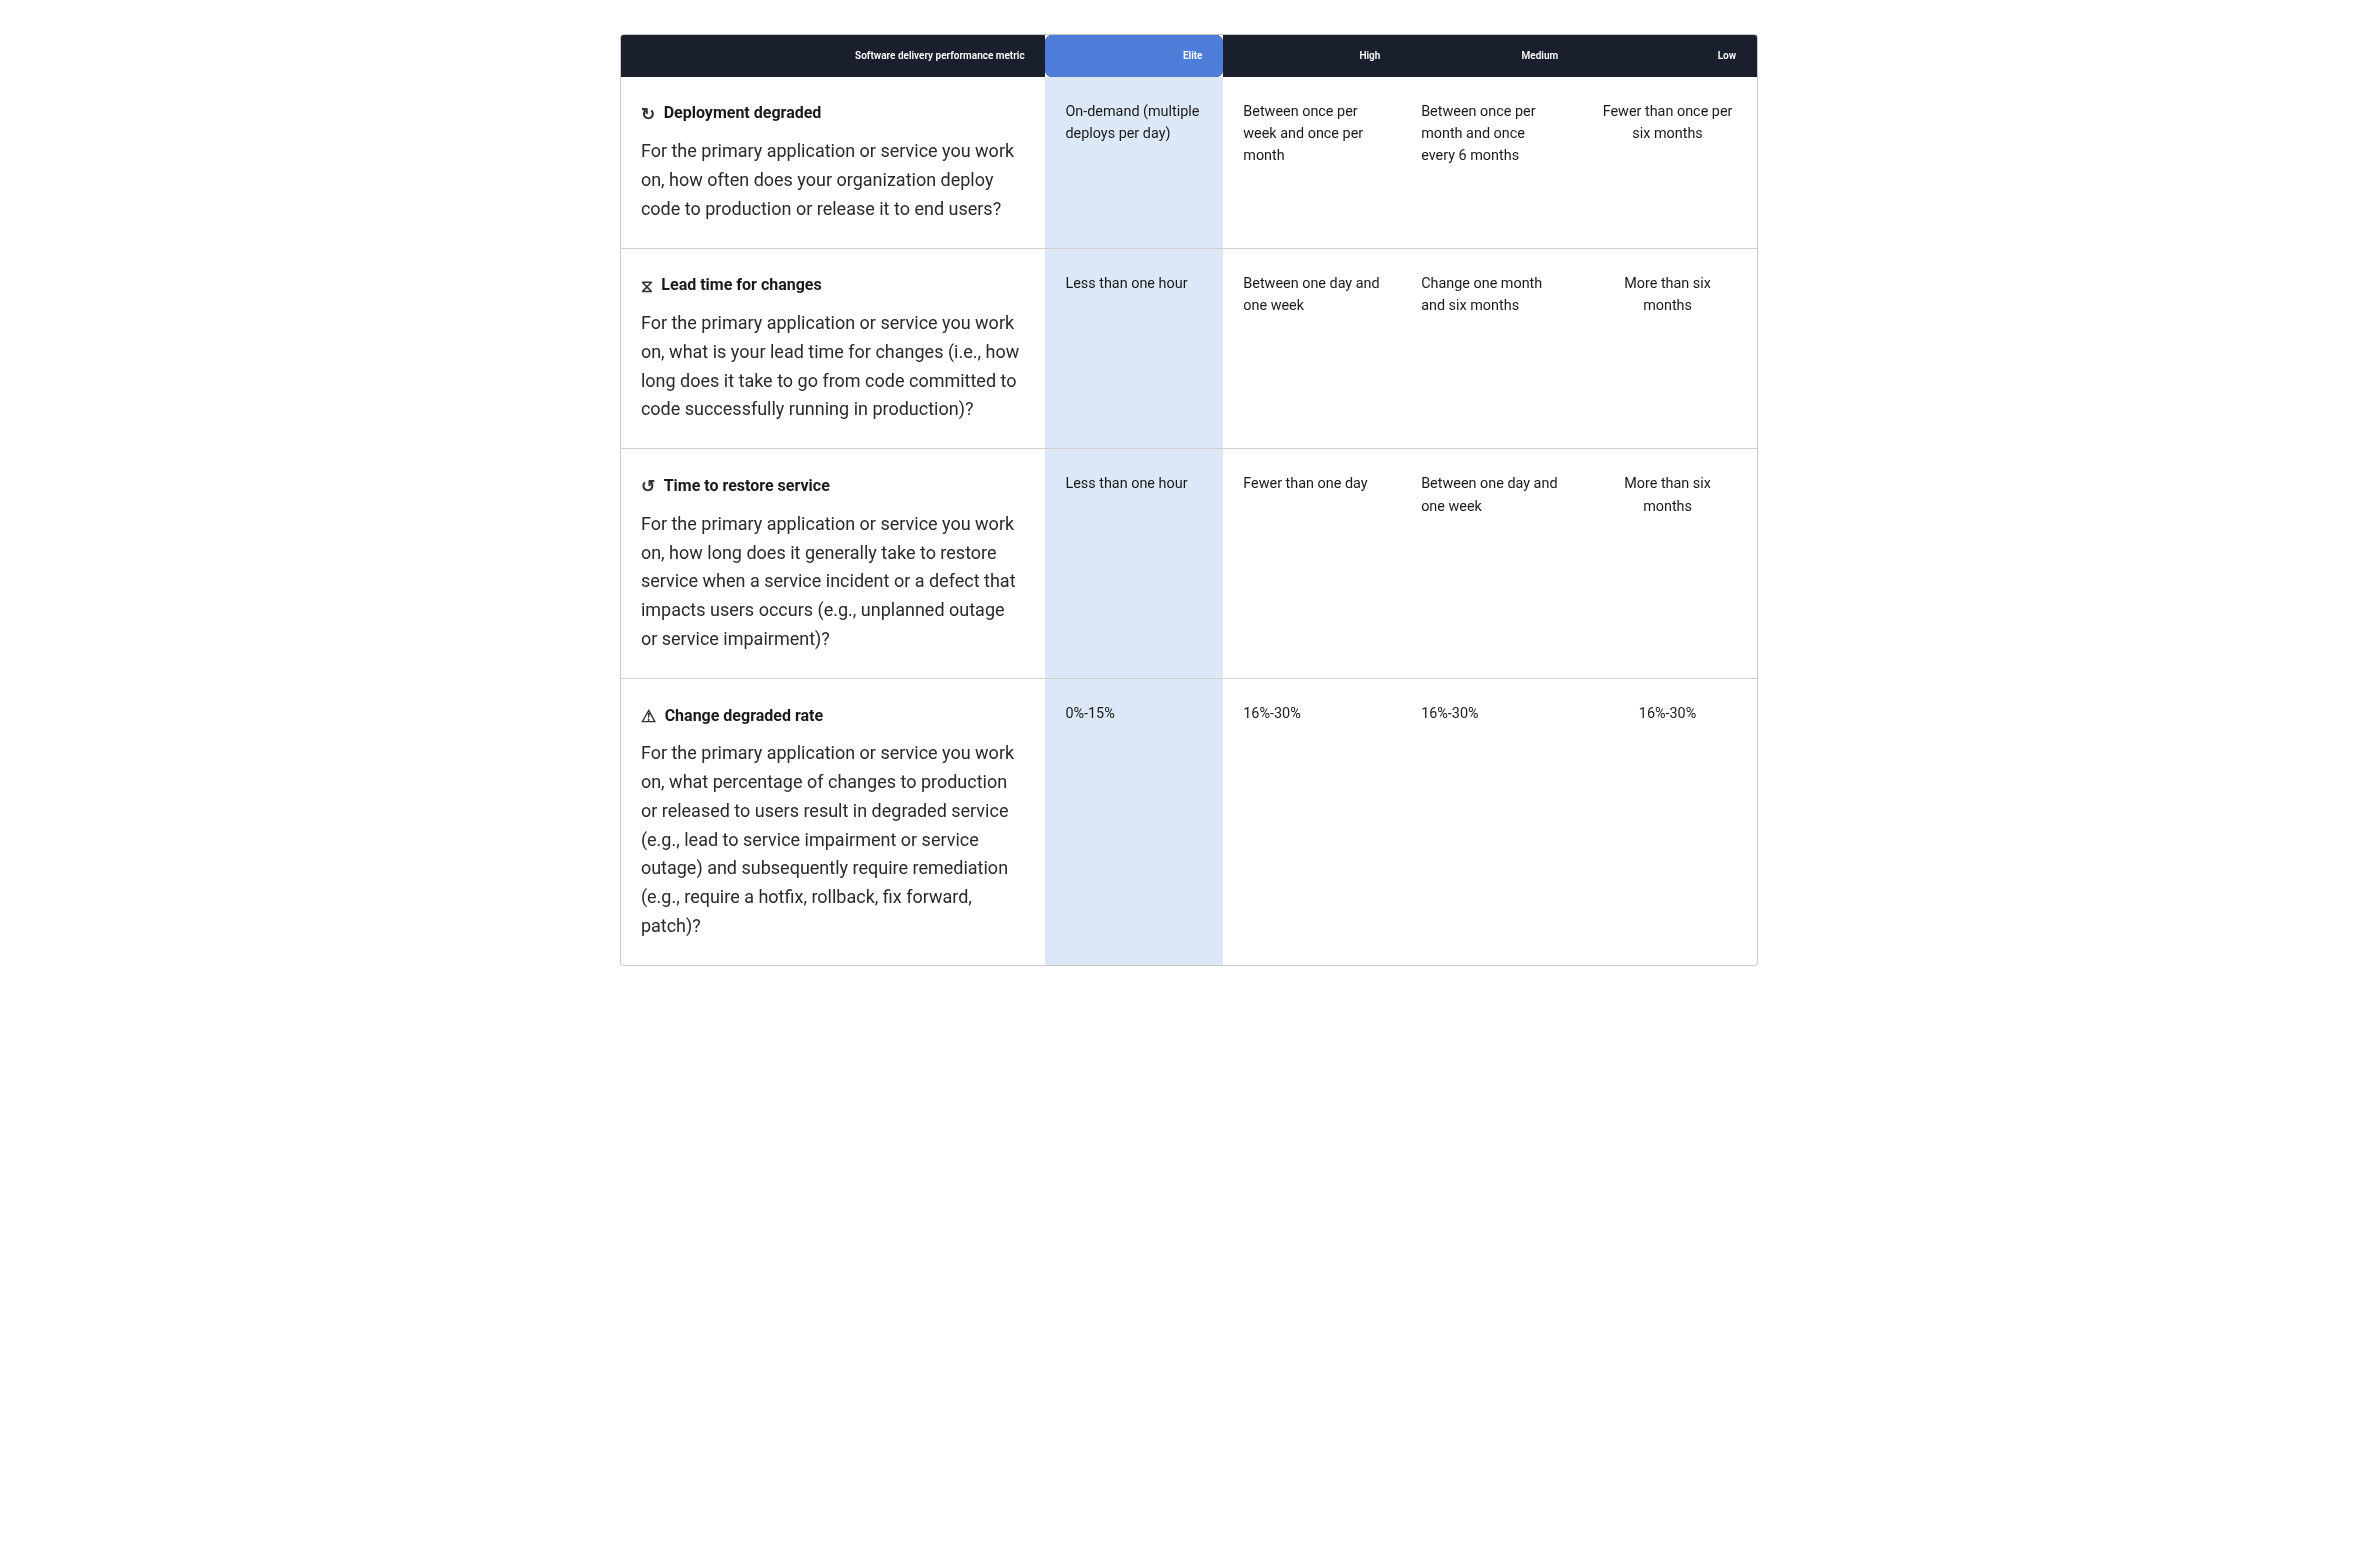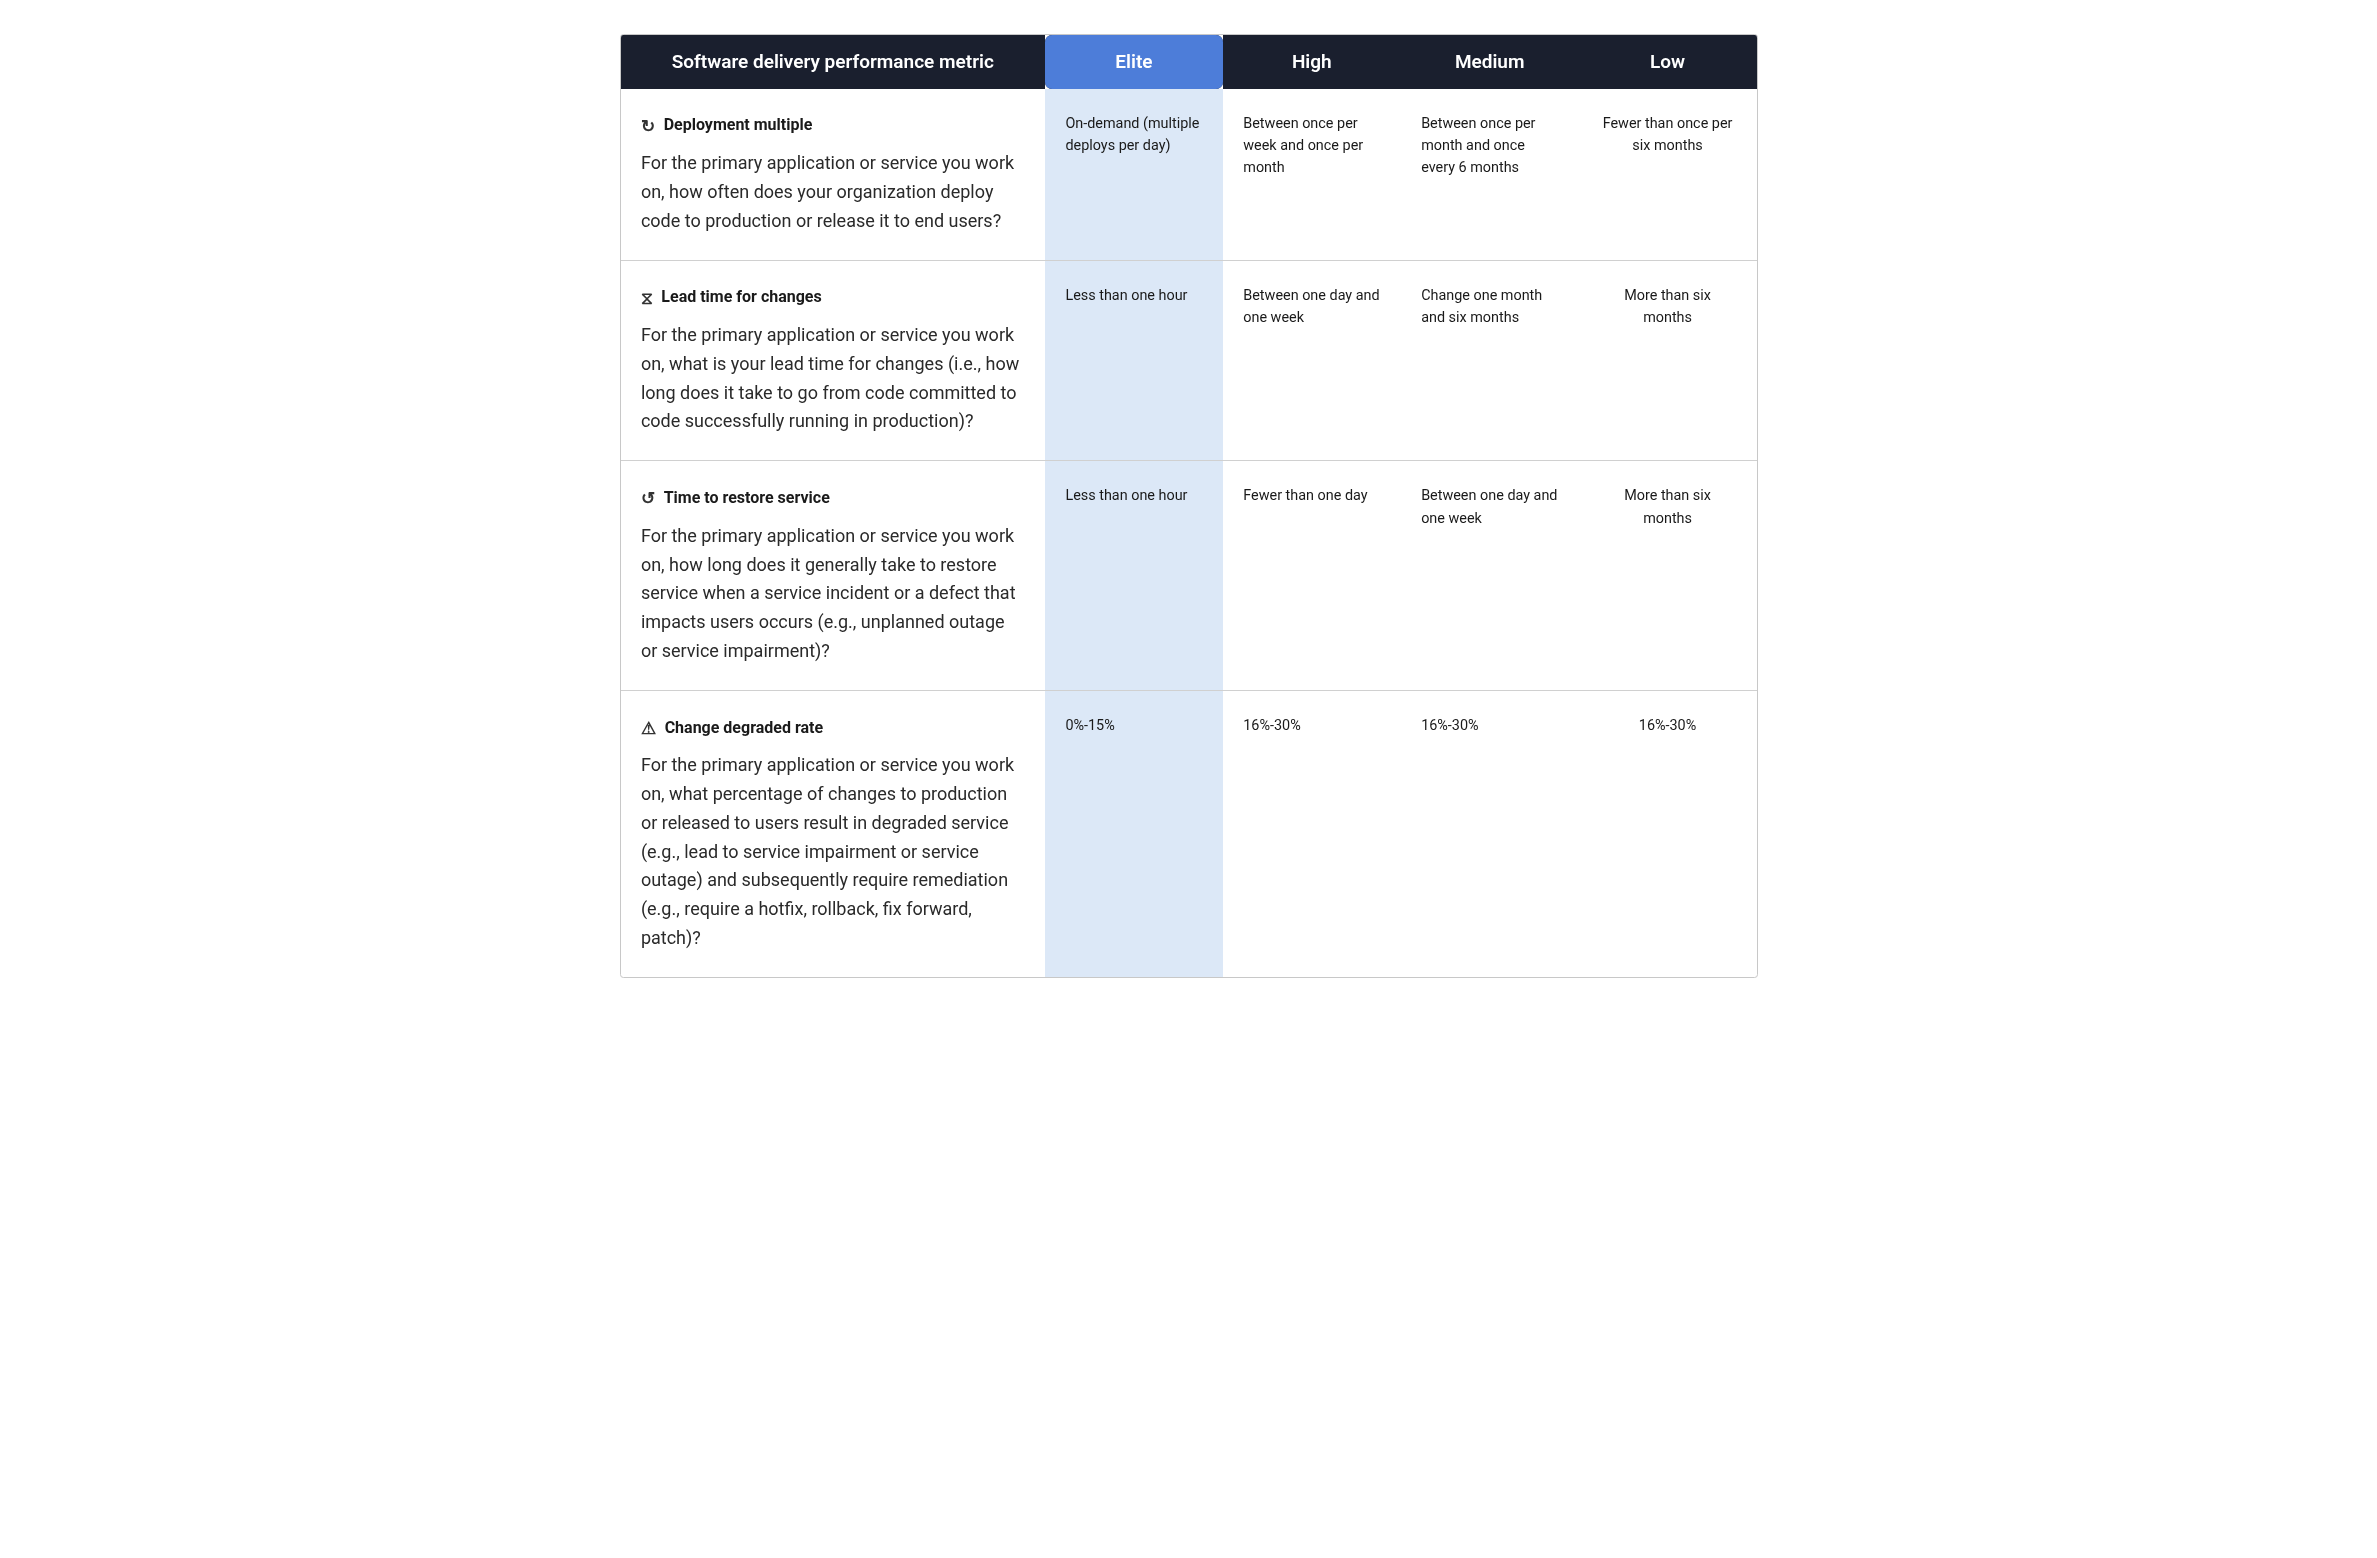--- a/index.html
+++ b/index.html
@@ -29,24 +29,24 @@
       width: 100%;
       border-collapse: collapse;
     }
 
     .table thead tr {
       background-color: #1a1f2e;
     }
 
     .table thead th {
       color: #ffffff;
-      font-size: 19px;
+      font-size: 10px;
       font-weight: 600;
       padding: 15.3px 20.4px;
-      text-align: center;
+      text-align: right;
       border: none;
     }
 
     .table thead th.elite-header {
       background-color: #4d7dd9;
       color: #ffffff;
       border-radius: 7px;
     }
 
     .table tbody tr {
@@ -131,21 +131,21 @@
         <th class="col-high">High</th>
         <th class="col-medium">Medium</th>
         <th class="col-low">Low</th>
       </tr>
     </thead>
     <tbody id="table-body">
     <tr>
       <td class="metric-cell">
         <div class="metric-title">
           <span class="metric-icon">↻</span>
-          <span>Deployment multiple</span>
+          <span>Deployment degraded</span>
         </div>
         <div class="metric-desc">For the primary application or service you work on, how often does your organization deploy code to production or release it to end users?</div>
       </td>
       <td class="elite-col col-elite">
         <span class="value-text">On-demand (multiple deploys per day)</span>
       </td>
       <td class="col-high">
         <span class="value-text">Between once per week and once per month</span>
       </td>
       <td class="col-medium">

